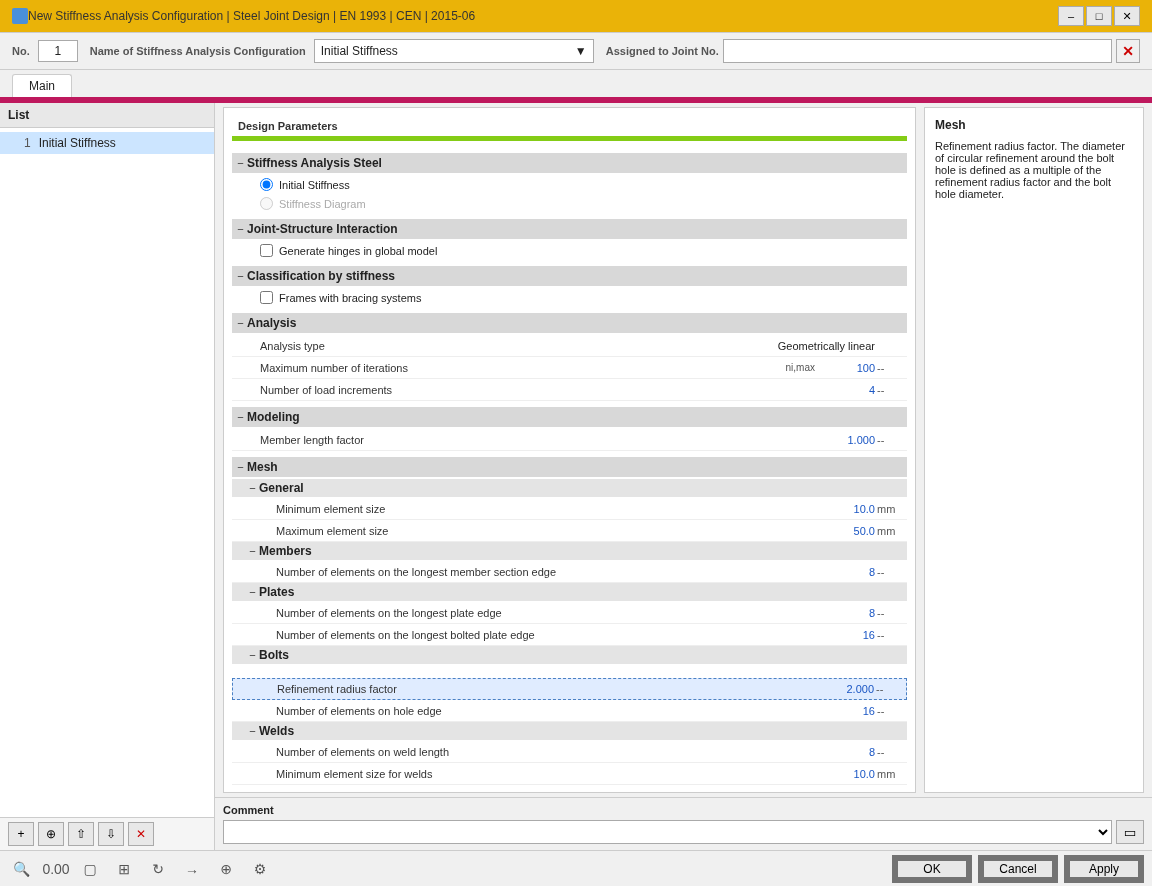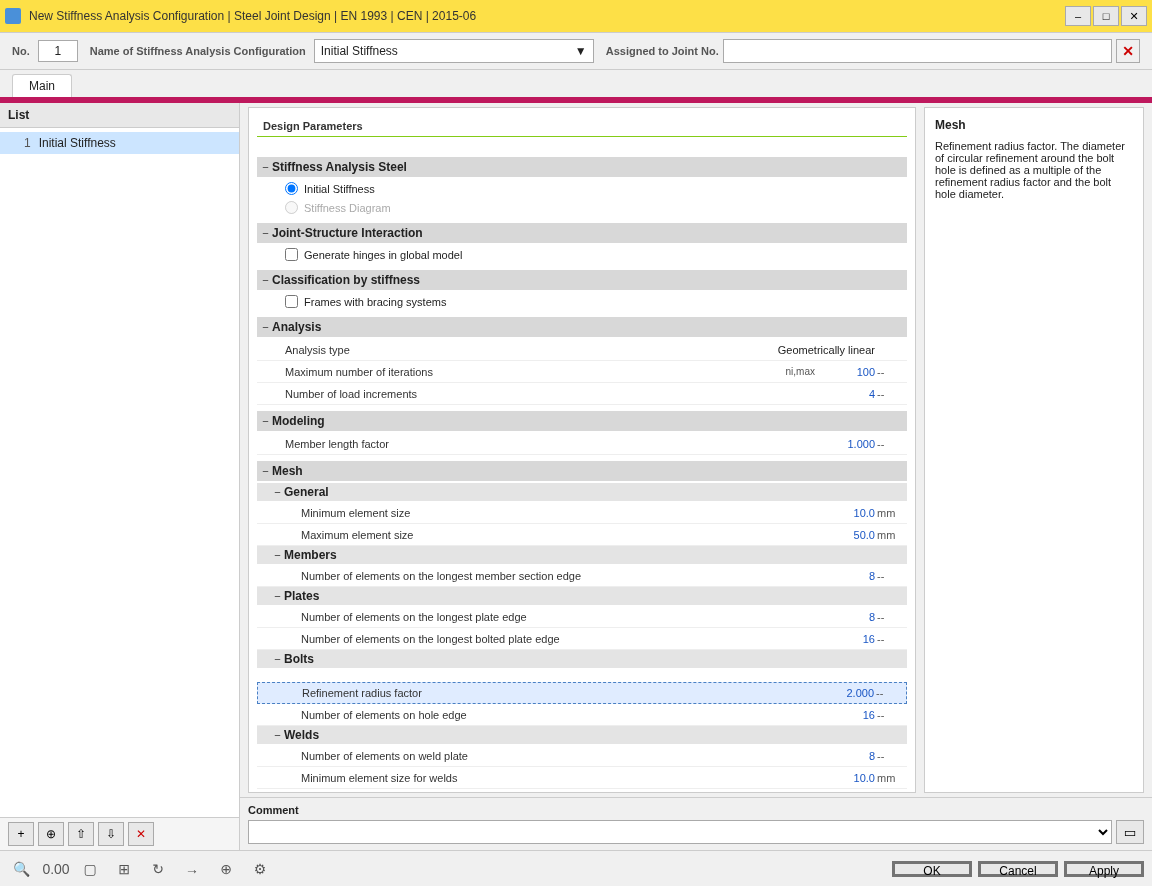--- a/index.html
+++ b/index.html
@@ -1,25 +1,24 @@
 <!DOCTYPE html>
 <html><head>
   <meta charset="utf-8">
   <style>
     * { box-sizing: border-box; margin: 0; padding: 0; }
     body { font-family: 'Segoe UI', Tahoma, sans-serif; font-size: 12px; background: #f0f0f0; color: #222; }
     
     
     .title-bar {
-      background: #fde047;
+      background: #eab308;
       border-bottom: 1px solid #ccc;
       display: flex;
       align-items: center;
-      padding: 6px 5px;
-      gap: 8px;
+      padding: 6px 12px;
     }
     .title-bar-icon { width: 16px; height: 16px; background: #4a90d9; border-radius: 2px; flex-shrink: 0; }
     .title-bar-text { flex: 1; font-size: 12px; color: #333; }
     .title-bar-controls { display: flex; gap: 2px; }
     .title-bar-btn {
       width: 26px; height: 20px; border: 1px solid #aaa; background: #e8e8e8;
       cursor: pointer; font-size: 11px; display: flex; align-items: center; justify-content: center;
     }
 
     
@@ -30,21 +29,21 @@
     }
 
     .content-area {
       display: flex;
       flex: 1;
       overflow: hidden;
     }
 
     
     .left-panel {
-      width: 240px;
+      width: 215px;
       background: #fff;
       border-right: 1px solid #ccc;
       display: flex;
       flex-direction: column;
     }
     .left-panel-header {
       background: #e8e8e8;
       padding: 5px 8px;
       font-weight: bold;
       border-bottom: 1px solid #ccc;
@@ -247,28 +246,28 @@
     .bottom-icon-btn {
       width: 28px; height: 28px; border: 1px solid transparent; background: transparent;
       cursor: pointer; display: flex; align-items: center; justify-content: center;
       font-size: 14px; color: #555;
       border-radius: 2px;
     }
 
     
     .dialog-btns { display: flex; gap: 6px; }
     .dialog-btn {
-      width: 80px; height: 16px; border: 3px solid #737373; background: #e8e8e8;
+      width: 80px; height: 28px; border: 6px solid #737373; background: #e8e8e8;
       cursor: pointer; font-size: 12px;
     }
 
     
     .design-params-header {
       font-size: 11px; font-weight: bold; padding: 4px 6px; color: #333;
-      border-bottom: 1px solid #84cc16; margin-bottom: 20px;
+      border-bottom: 5px solid #84cc16; margin-bottom: 12px;
     }
 
     .separator { height: 6px; }
 
     
     .params-panel::-webkit-scrollbar { width: 8px; }
     .params-panel::-webkit-scrollbar-track { background: #f0f0f0; }
     .params-panel::-webkit-scrollbar-thumb { background: #bbb; border-radius: 4px; }
   </style>
 </head>
@@ -463,21 +462,21 @@
             <span class="param-label indent2">Number of elements on hole edge</span>
             <span class="param-value">16</span>
             <span class="param-unit">--</span>
           </div>
 
           <div class="subsection-header">
             <span class="section-collapse">⎯</span>
             <span>Welds</span>
           </div>
           <div class="param-row">
-            <span class="param-label indent2">Number of elements on weld plate</span>
+            <span class="param-label indent2">Number of elements on weld length</span>
             <span class="param-value">8</span>
             <span class="param-unit">--</span>
           </div>
           <div class="param-row">
             <span class="param-label indent2">Minimum element size for welds</span>
             <span class="param-value">10.0</span>
             <span class="param-unit">mm</span>
           </div>
           <div class="param-row">
             <span class="param-label indent2">Maximum element size for welds</span>

